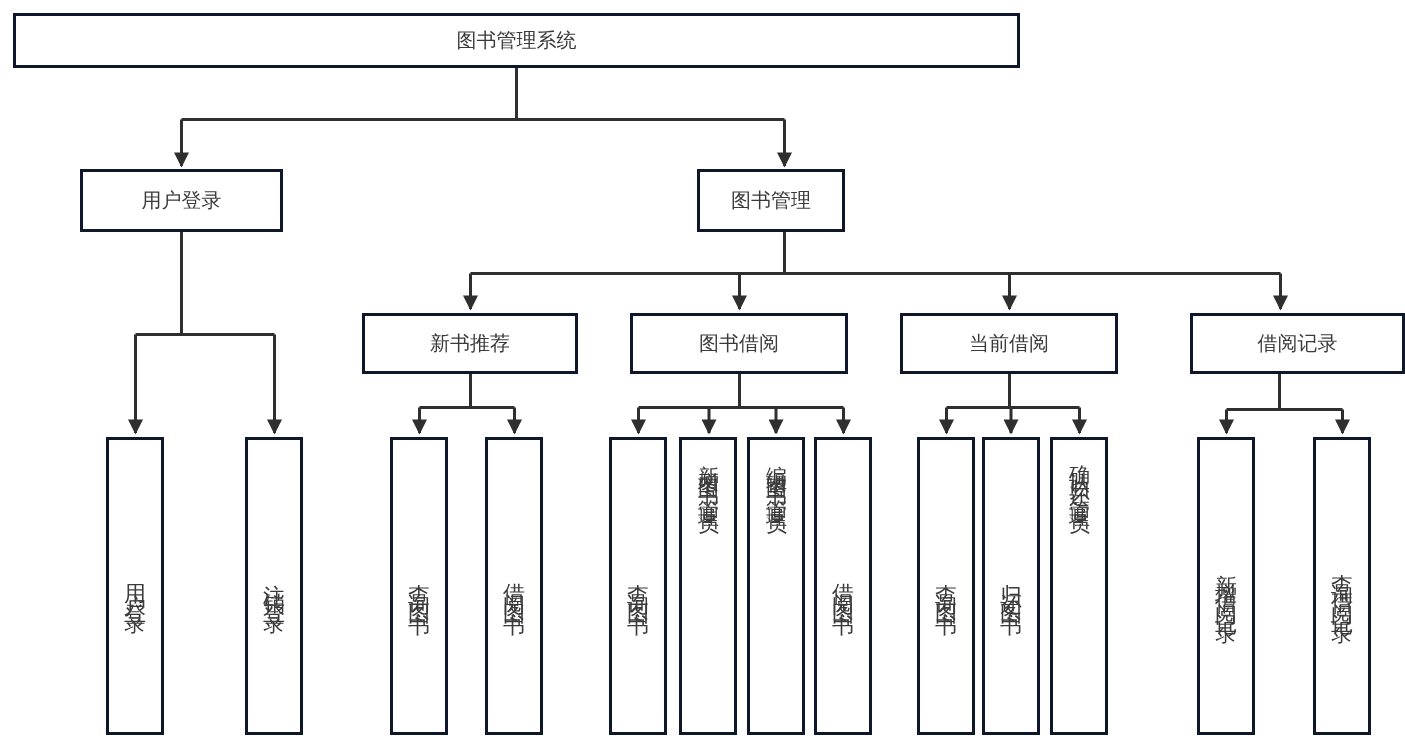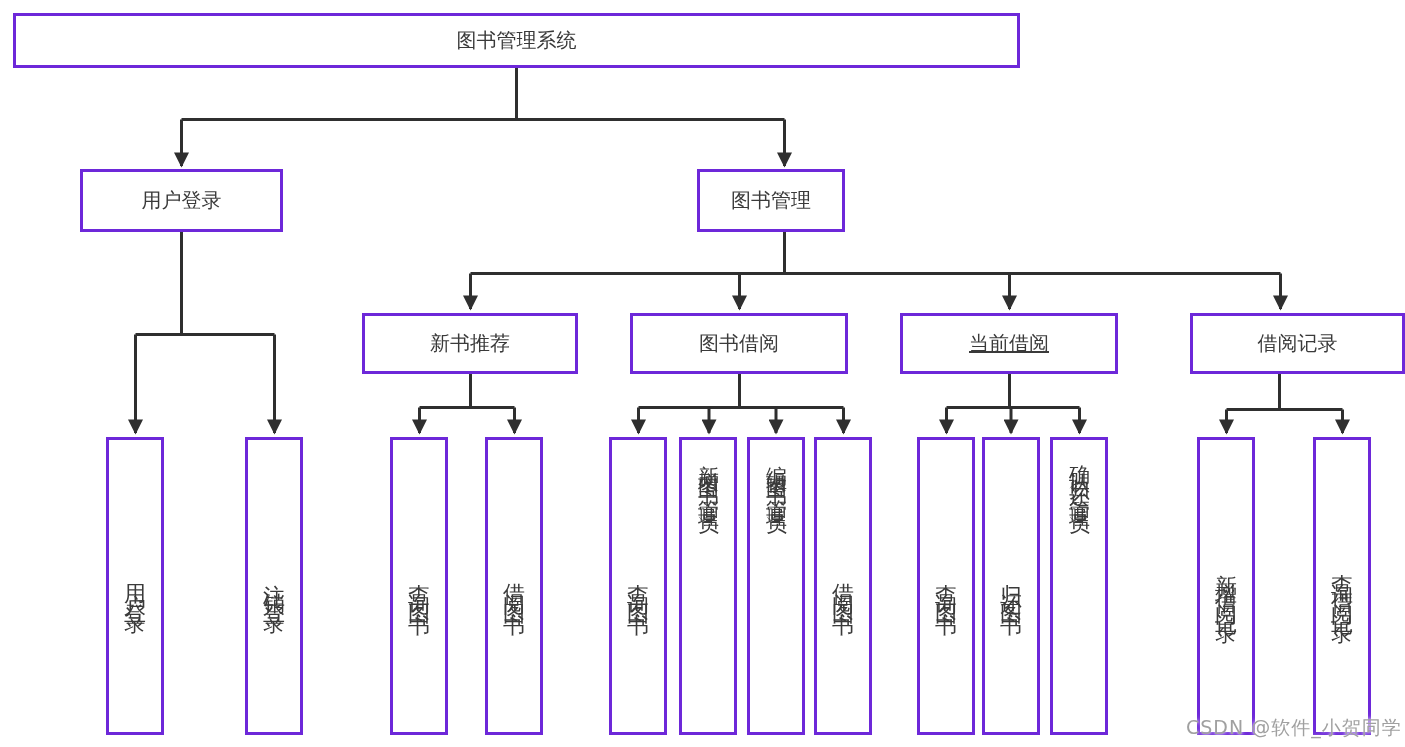--- a/index.html
+++ b/index.html
@@ -1,28 +1,28 @@
 <!DOCTYPE html>
 <html><head>
 <meta charset="utf-8">
 <style>
   html,body{margin:0;padding:0;background:#fff;}
   body{font-family:"DejaVu Sans","Liberation Sans",sans-serif;}
   #stage{position:relative;width:1405px;height:747px;background:#fff;overflow:hidden;}
   #connectors{position:absolute;left:0;top:0;width:1405px;height:747px;}
-  .box{position:absolute;box-sizing:border-box;border:3px solid #6d28d9;background:#fff;
+  .box{position:absolute;box-sizing:border-box;border:3px solid #0f172a;background:#fff;
        display:flex;align-items:center;justify-content:center;
        color:#3a3a3a;font-size:20px;white-space:nowrap;z-index:2;}
   
   .b-root {left:13px;  top:13px;  width:1007px;height:55px;}
   .b-login{left:80px;  top:169px; width:203px; height:63px;}
   .b-mgmt {left:697px; top:169px; width:148px; height:63px;}
   .b-rec  {left:362px; top:313px; width:216px; height:61px;}
   .b-bor  {left:630px; top:313px; width:218px; height:61px;}
-  .b-cur  {left:900px; top:313px; width:218px; height:61px;text-decoration:underline;}
+  .b-cur  {left:900px; top:313px; width:218px; height:61px;}
   .b-log  {left:1172px;top:313px; width:215px; height:61px;margin-left:18px;}
   
   .leaf{top:437px;width:58px;height:298px;}
   .leaf .vtext{writing-mode:vertical-rl;font-size:22px;letter-spacing:10px;line-height:1;}
   .leaf.top{align-items:flex-start;padding-top:8px;}
   .leaf.top .vtext{font-size:21px;letter-spacing:7px;}
   .l1 {left:106px;}
   .l2 {left:245px;}
   .l3 {left:390px;}
   .l4 {left:485px;}
@@ -151,14 +151,13 @@
   <div class="box leaf top l11">
     <span class="vtext">确认归还（管理员）</span>
   </div>
   <div class="box leaf l12">
     <span class="vtext">新增借阅记录</span>
   </div>
   <div class="box leaf l13">
     <span class="vtext">查询借阅记录</span>
   </div>
 
-  <div class="watermark">CSDN @软件_小贺同学</div>
 </div>
 
 </body></html>

